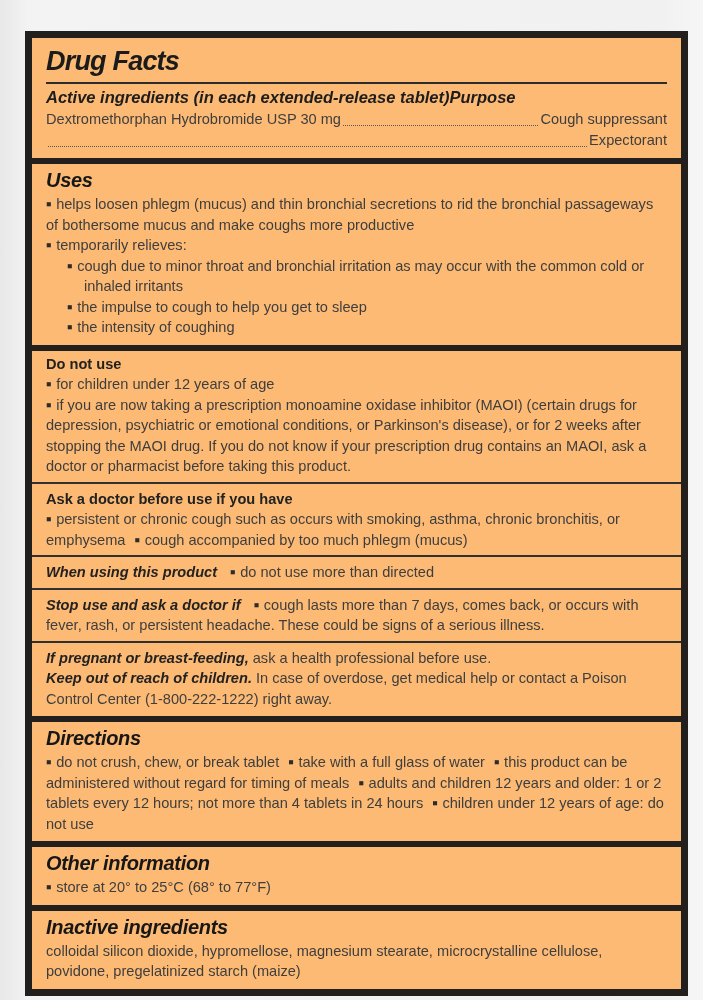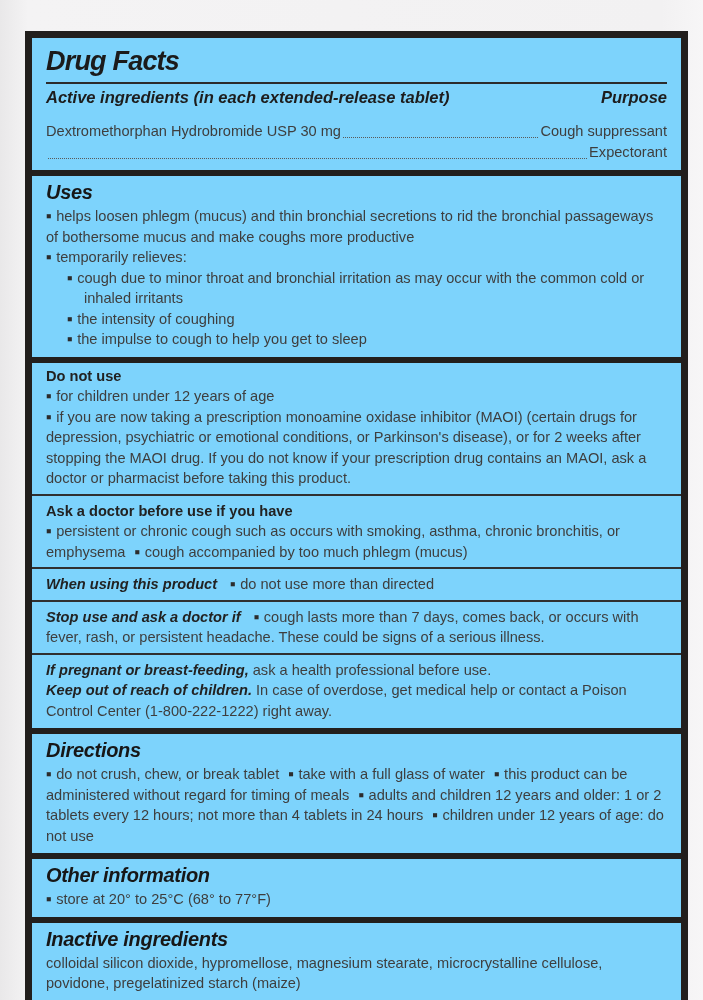--- a/index.html
+++ b/index.html
@@ -18,21 +18,21 @@
   .frame {
     position: absolute;
     left: 25px; top: 31px; width: 663px;
     background: #221f1d;
     padding: 7px;
     display: flex;
     flex-direction: column;
     gap: 6px;
   }
   .panel {
-    background: #7dd3fc;
+    background: #fdba74;
     color: #3e3e3e;
     font-size: 14.6px;
     line-height: 20.5px;
     padding: 3px 14px 7px 14px;
   }
   .panel p { margin: 0; }
   h1.title {
     font-size: 27px;
     font-style: italic;
     font-weight: bold;
@@ -46,28 +46,28 @@
     font-size: 20px;
     font-style: italic;
     font-weight: bold;
     color: #171717;
     letter-spacing: -0.3px;
     margin: 2px 0 2px 0;
     line-height: 23px;
   }
   .ai-row {
     display: flex;
-    justify-content: space-between;
+    justify-content: flex-start;
     align-items: baseline;
     font-weight: bold;
     font-style: italic;
     color: #1d1d1d;
     font-size: 16.5px;
     line-height: 21px;
-    margin-bottom: 13px;
+    margin-bottom: 1px;
   }
   .ing-row { display: flex; align-items: flex-end; line-height: 21px; }
   .ing-row .name, .ing-row .purpose { white-space: nowrap; }
   .leader {
     flex: 1;
     border-bottom: 1.6px dotted #5a5a5a;
     margin: 0 2px 4px 2px;
     min-width: 10px;
   }
   .sq {
@@ -113,22 +113,22 @@
         <span class="leader"></span>
         <span class="purpose">Expectorant</span>
       </div>
     </section>
 
     <section class="panel">
       <h2 class="sec">Uses</h2>
       <p><span class="sq">■</span><span>helps loosen phlegm (mucus) and thin bronchial secretions to rid the bronchial passageways of bothersome mucus and make coughs more productive</span></p>
       <p><span class="sq">■</span><span>temporarily relieves:</span></p>
       <p class="sub"><span class="sq">■</span><span>cough due to minor throat and bronchial irritation as may occur with the common cold or inhaled irritants</span></p>
+      <p class="sub"><span class="sq">■</span><span>the impulse to cough to help you get to sleep</span></p>
       <p class="sub"><span class="sq">■</span><span>the intensity of coughing</span></p>
-      <p class="sub"><span class="sq">■</span><span>the impulse to cough to help you get to sleep</span></p>
     </section>
 
     <section class="panel">
       <p class="lead">Do not use</p>
       <p><span class="sq">■</span><span>for children under 12 years of age</span></p>
       <p><span class="sq">■</span><span>if you are now taking a prescription monoamine oxidase inhibitor (MAOI) (certain drugs for depression, psychiatric or emotional conditions, or Parkinson's disease), or for 2 weeks after stopping the MAOI drug. If you do not know if your prescription drug contains an MAOI, ask a doctor or pharmacist before taking this product.</span></p>
       <hr class="divider">
       <p class="lead">Ask a doctor before use if you have</p>
       <p class="inline-list">
         <span class="sq first">■</span><span>persistent or chronic cough such as occurs with smoking, asthma, chronic bronchitis, or emphysema</span><span class="sq">■</span><span>cough accompanied by too much phlegm (mucus)</span>

